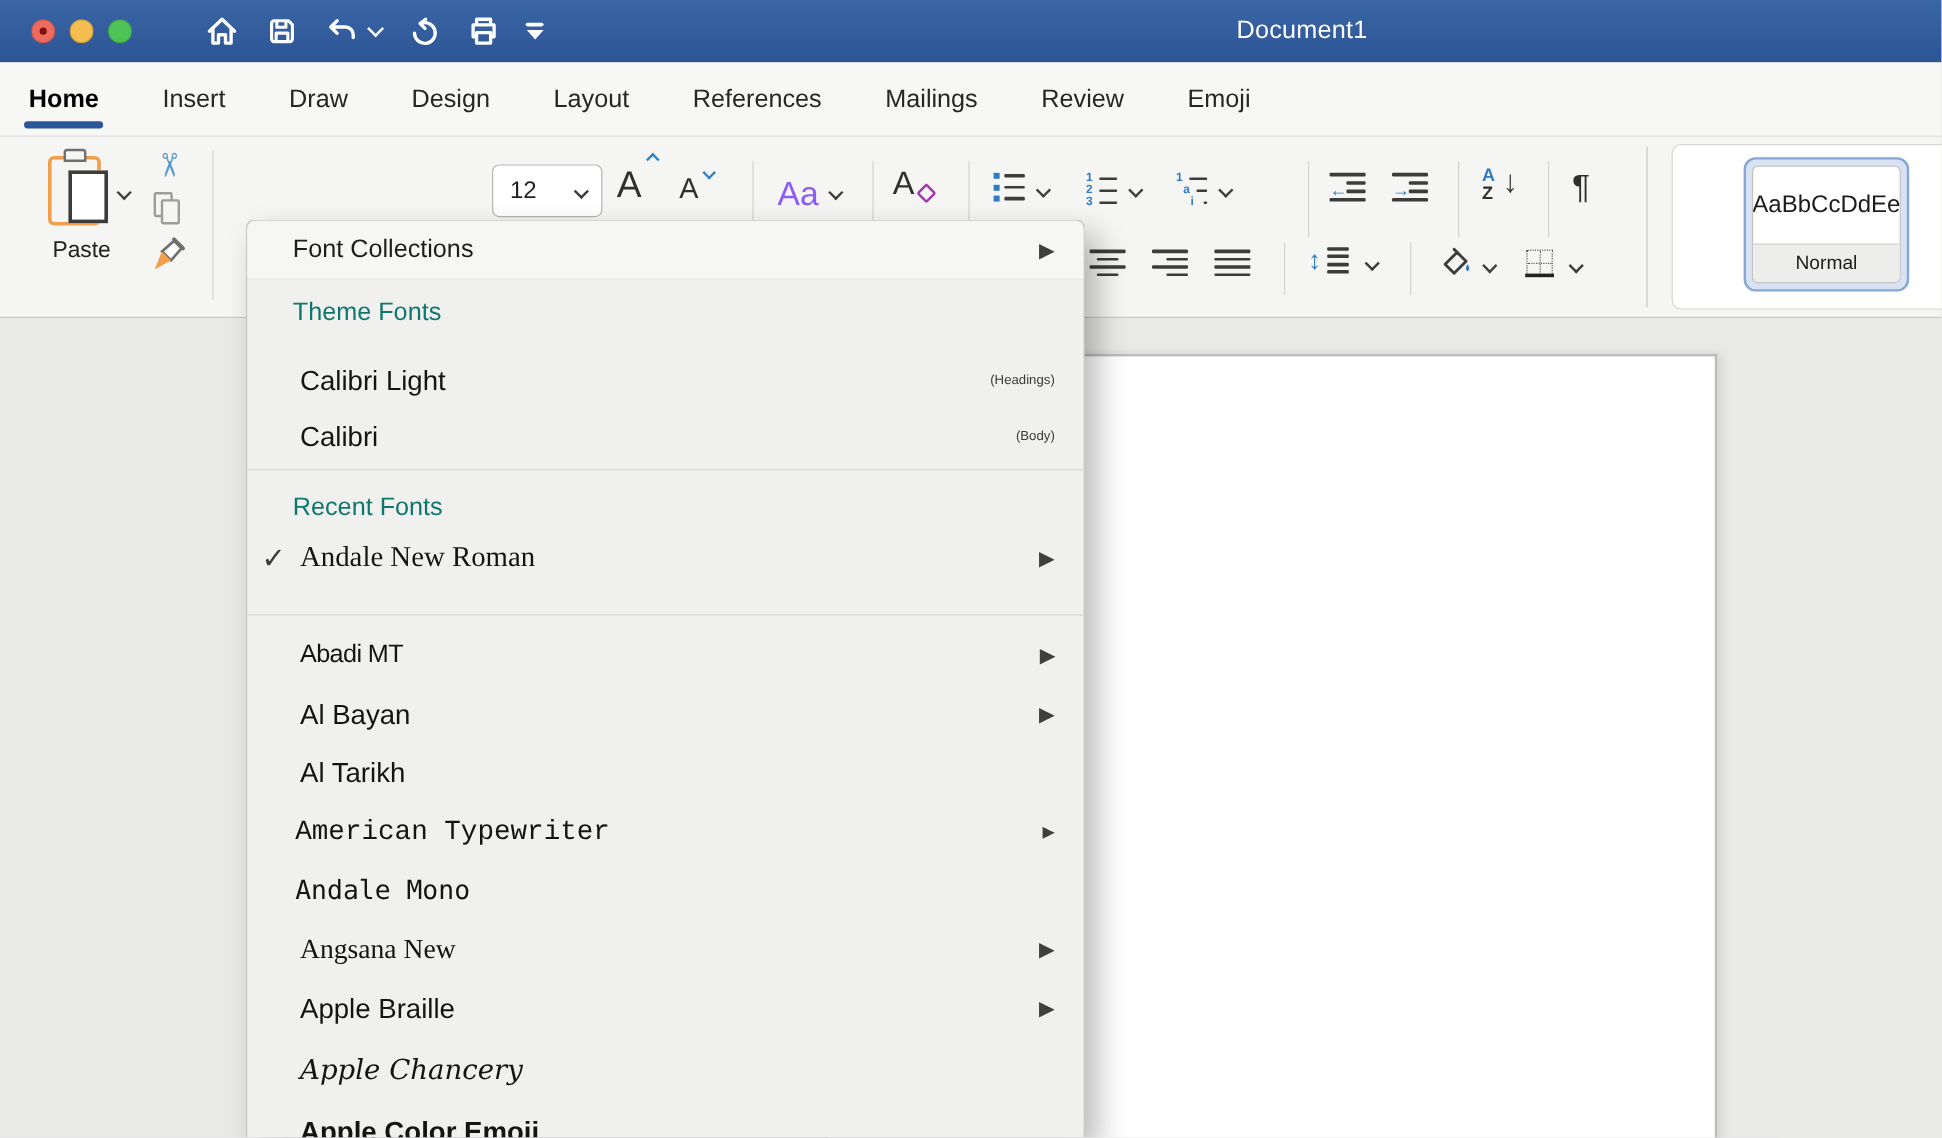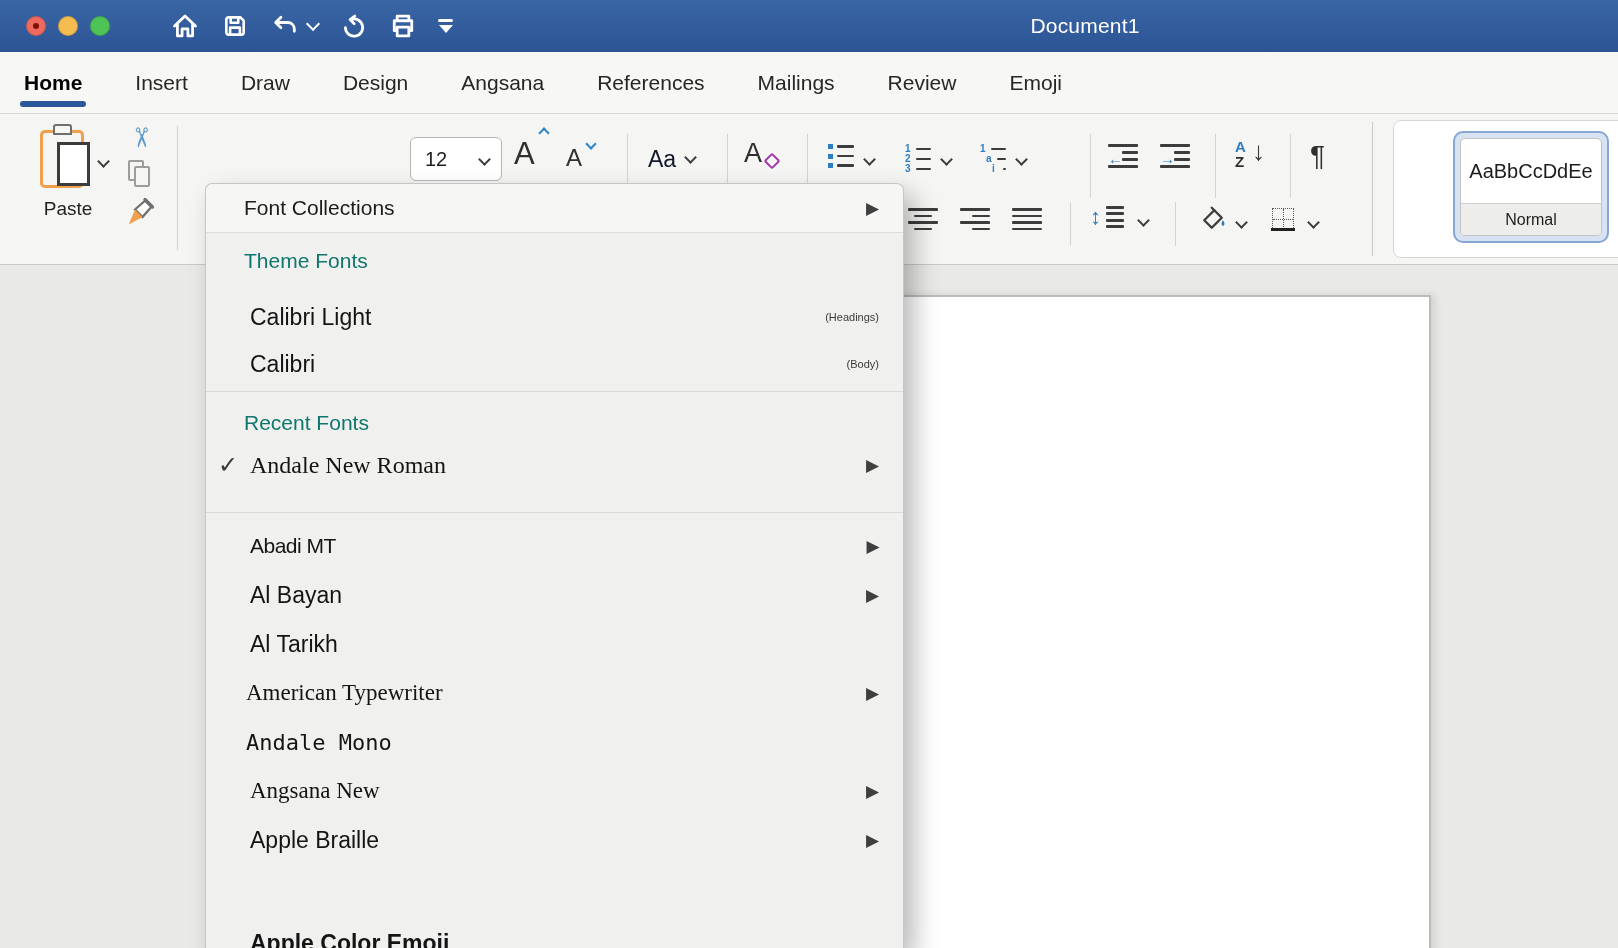--- a/index.html
+++ b/index.html
@@ -65,21 +65,21 @@
     border-left:1px solid #a8a8a6; border-radius:0 5px 5px 0; display:flex; align-items:center; justify-content:center; }
   .combo-size { left:410px; top:23px; width:92px; }
   .combo-size .val { padding-left:14px; flex:1; }
   .combo-size .chev { margin-right:12px; }
 
   
   .growA { left:514px; top:22px; font-size:31px; color:#2f2f2f; }
   .shrinkA { left:566px; top:30px; font-size:24px; color:#2f2f2f; }
   .accent-caret { position:absolute; top:-7px; right:-13px; width:8px; height:8px; border-left:2.6px solid #2e86c8; border-top:2.6px solid #2e86c8; transform:rotate(45deg);}
   .accent-caret.down { transform:rotate(225deg); top:-4px;}
-  .caseAa { left:648px; top:32px; font-size:23px; color:#0f172a; }
+  .caseAa { left:648px; top:32px; font-size:28px; color:#8b5cf6; }
   .clearfmt { left:744px; top:24px; font-size:27px; color:#2f2f2f; }
   .eraser { position:absolute; right:-16px; bottom:2px; width:12px; height:12px; border:2.6px solid #a238ab; background:#f5f5f3; transform:rotate(45deg); border-radius:2px;}
   .pilcrow { left:1310px; top:26px; font-size:28px; color:#2f2f2f; font-weight:500;}
 
   .iconstack { display:flex; flex-direction:column; justify-content:space-between; height:24px; width:26px; }
   .lnrow { display:flex; align-items:center; gap:4px; }
   .blt { width:5px; height:5px; background:#2e7cc3; }
   .ln { height:2.6px; background:#3c3c3c; border-radius:1px; flex:1; }
   .dig { font-size:10px; color:#2e7cc3; width:7px; line-height:1; font-weight:600; }
   .chv-after { position:absolute; right:-20px; top:50%; margin-top:-6px; }
@@ -102,21 +102,21 @@
   .spacing-icon { display:flex; align-items:center; gap:5px; }
   .spacing-icon .updown { font-size:22px; color:#2e7cc3; line-height:1; }
   .borders-icon { position:relative; width:22px; height:22px; border:1.6px dotted #5a5a5a; }
   .borders-icon .h { position:absolute; left:0; right:0; top:50%; border-top:1.6px dotted #5a5a5a;}
   .borders-icon .v { position:absolute; top:0; bottom:0; left:50%; border-left:1.6px dotted #5a5a5a;}
   .borders-icon .b { position:absolute; left:-2px; right:-2px; bottom:-2px; height:3px; background:#222;}
 
   
   .styles-panel { position:absolute; left:1393px; top:6px; width:240px; height:138px; background:#fff;
     border:1px solid #d6d6d4; border-radius:8px; }
-  .style-card { position:absolute; left:59px; top:10px; width:156px; height:112px; background:#d7e2f3;
+  .style-card { position:absolute; left:59px; top:10px; width:138px; height:112px; background:#d7e2f3;
     border:2px solid #88a6d4; border-radius:10px; padding:5px; }
   .style-card-inner { width:100%; height:100%; background:#fff; border:1px solid #c2c2c0; border-radius:5px;
     display:flex; flex-direction:column; overflow:hidden;}
   .style-preview { flex:1; display:flex; align-items:center; justify-content:center; font-size:20px; color:#1c1c1c; }
   .style-name { height:32px; background:#ededeb; border-top:1px solid #cfcfcd; display:flex; align-items:center; justify-content:center; font-size:16px; color:#1c1c1c;}
 
   
   .canvas { position:absolute; left:0; top:265px; width:100%; height:683px; background:#e9e9e8; }
   .page { position:absolute; left:690px; top:30px; width:741px; height:700px; background:#fff;
     border-top:2px solid #bcbcba; border-right:2px solid #bcbcba; box-shadow:4px 0 8px rgba(0,0,0,.10); }
@@ -130,21 +130,21 @@
   .mrow .grow { flex:1; }
   .m-arrow { font-size:17px; color:#3f3f3f; }
   .m-check { position:absolute; left:12px; font-size:24px; color:#3a3a3a; }
   .m-tag { font-size:11px; color:#3a3a3a; }
   .m-header { position:absolute; left:0; right:0; height:30px; display:flex; align-items:center;
     padding-left:38px; font-size:21px; color:#0f766e; }
   .m-sep { position:absolute; left:0; right:0; height:1px; background:#dadad8; }
   .fc-row { top:0; height:49px; background:#f6f6f4; border-bottom:1px solid #dcdcda; border-radius:7px 7px 0 0; padding-left:38px; font-size:21px; color:#1c1c1c;}
   .f-light { font-weight:300; }
   .f-serif { font-family:"Liberation Serif", serif; font-size:24px; }
-  .f-slab { font-family:Liberation Serif, serif;padding-left:40px; }
+  .f-slab { font-family:Liberation Mono, monospace;padding-left:40px; }
   .f-mono { font-family:"DejaVu Sans Mono", monospace; font-size:22px;padding-left:40px; }
   .f-chancery { font-family:"DejaVu Serif", serif; font-style:italic; font-size:23px; }
   .f-bold { font-weight:700; }
   .f-cond { letter-spacing:-0.5px; }
 </style>
 </head>
 <body>
 
 <div class="app">
 
@@ -187,21 +187,21 @@
       </span>
     </div>
     <div class="doc-title">Document1</div>
   </div>
 
   <div class="tabbar">
     <span class="tab active">Home</span>
     <span class="tab">Insert</span>
     <span class="tab">Draw</span>
     <span class="tab">Design</span>
-    <span class="tab">Angsana</span>
+    <span class="tab">Layout</span>
     <span class="tab">References</span>
     <span class="tab">Mailings</span>
     <span class="tab">Review</span>
     <span class="tab">Emoji</span>
   </div>
 
   <div class="ribbon">
 
     <div class="paste">
       <div class="clipboard">
@@ -466,18 +466,21 @@
     <div class="mrow f-serif" style="top:585px; font-size:23px;">
       <span>Angsana New</span>
       <span class="grow"></span>
       <span class="m-arrow">▶</span>
     </div>
     <div class="mrow" style="top:634px;">
       <span>Apple Braille</span>
       <span class="grow"></span>
       <span class="m-arrow">▶</span>
     </div>
+    <div class="mrow f-chancery" style="top:686px;">
+      <span>Apple Chancery</span>
+    </div>
     <div class="mrow f-bold" style="top:737px;">
       <span>Apple Color Emoji</span>
     </div>
   </div>
 
 </div>
 
 </body></html>

